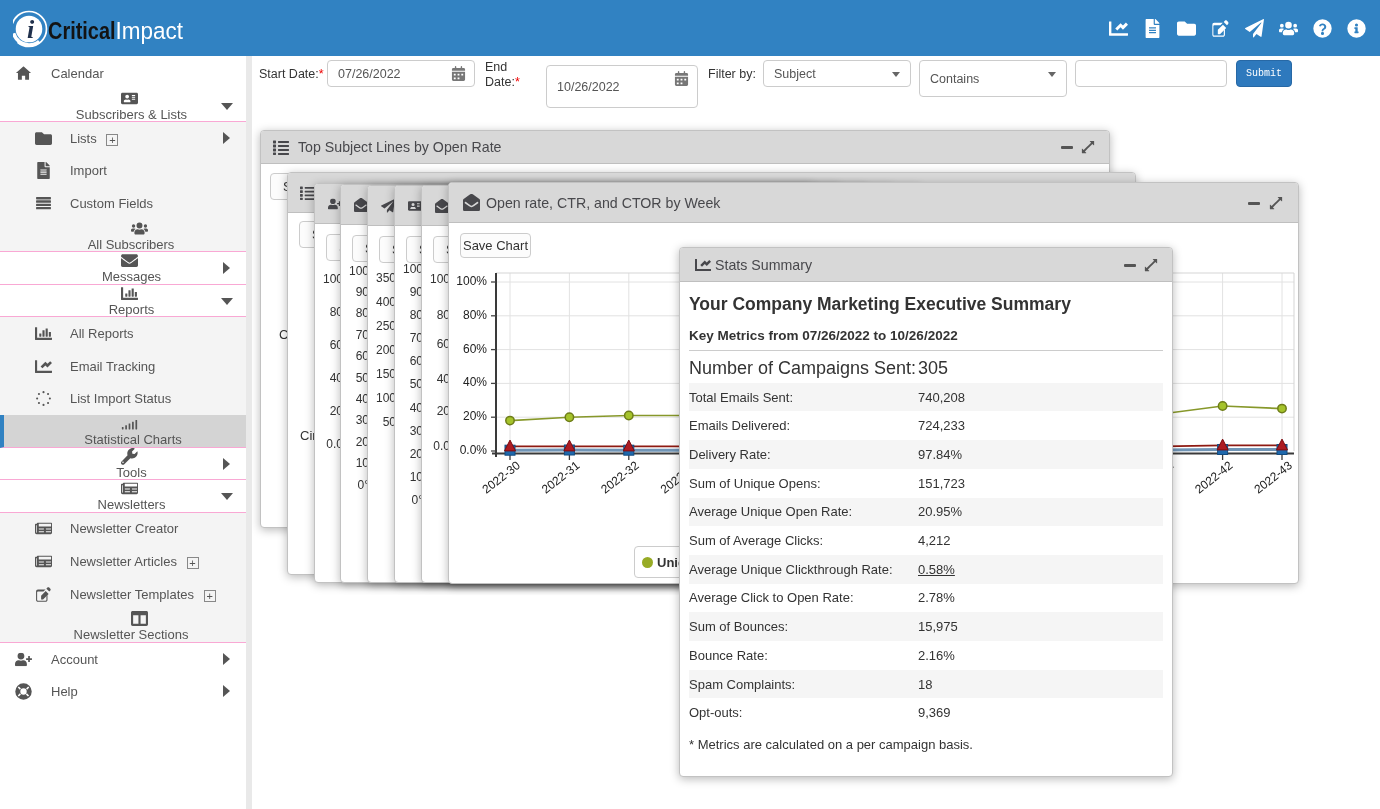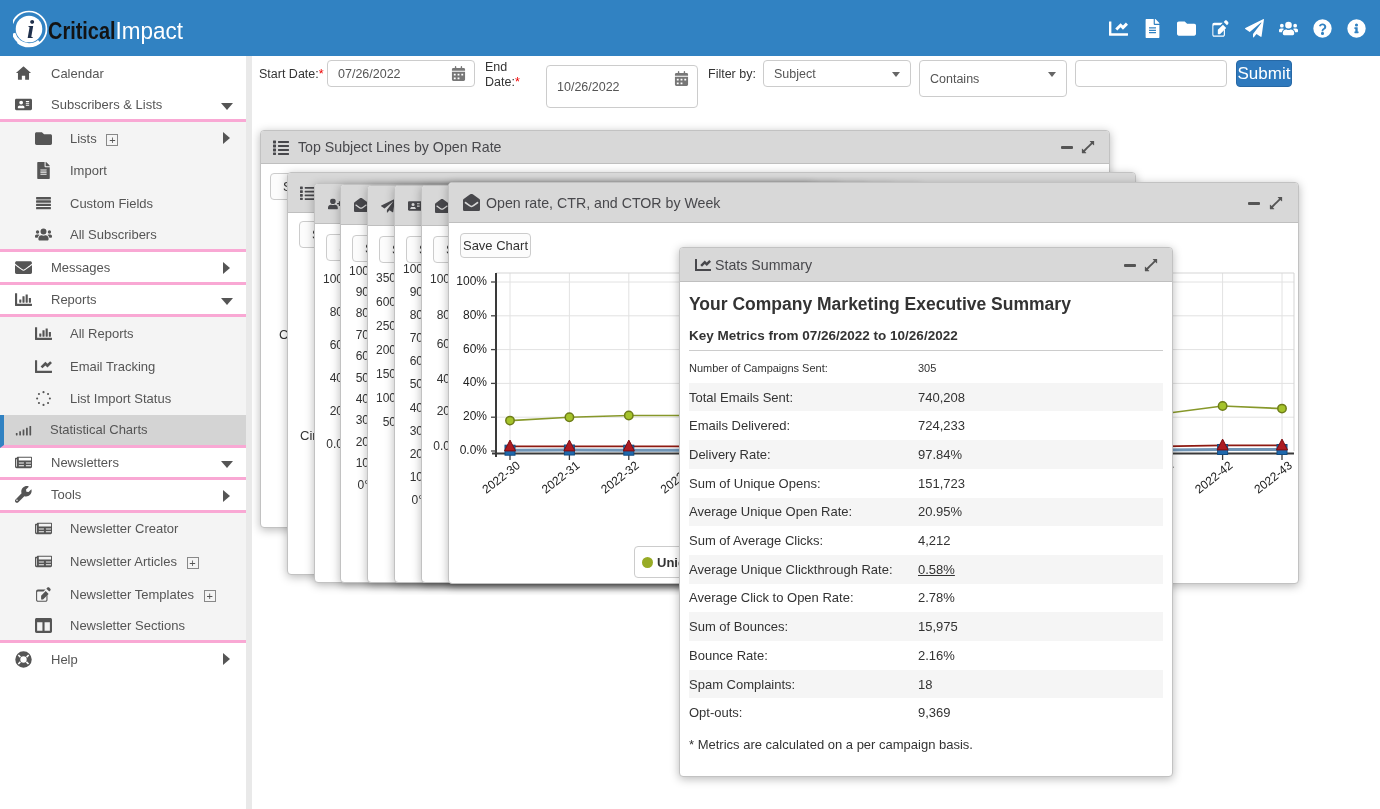--- a/index.html
+++ b/index.html
@@ -15,32 +15,32 @@
 #sidestrip { position:absolute; left:246px; top:56px; width:6px; height:753px; background:#e9e9e9; z-index:40; }
 .mi { position:relative; height:32.55px; display:flex; align-items:center; color:#555; font-size:13px; }
 .mi .mic { width:22px; margin-left:12px; display:flex; justify-content:center; }
 .mi .mic svg { width:17px; height:17px; fill:#555; }
 .mi .lbl { margin-left:17px; }
 .sub { background:#f4f4f4; }
 .sub .mic { margin-left:32px; }
 .sub .lbl { margin-left:16px; }
 .mi.active { background:#d4d4d4; border-left:4px solid #3182c2; }
 .mi.active .mic { margin-left:8px; }
-.bline { border-bottom:3px solid #f9a8d4; }
+.bline { border-bottom:1px solid #f9a8d4;flex-direction:column; }
 .car-r { position:absolute; right:16px; top:10px; width:0; height:0; border-left:7px solid #555; border-top:6px solid transparent; border-bottom:6px solid transparent; }
 .car-d { position:absolute; right:13px; top:13px; width:0; height:0; border-top:7px solid #555; border-left:6px solid transparent; border-right:6px solid transparent; }
 .plusbox { display:inline-block; width:12px; height:12px; border:1px solid #888; font-size:11px; line-height:10px; text-align:center; color:#555; margin-left:6px; vertical-align:-1px; }
 
 #formbar { position:absolute; left:252px; top:56px; width:1128px; height:59px; background:#fff; z-index:30; font-size:12.5px; color:#333; }
 .finput { position:absolute; border:1px solid #ccc; border-radius:4px; background:#fff; font-size:12.5px; color:#555; display:flex; align-items:center; padding-left:10px; }
 .fsel { position:absolute; border:1px solid #ccc; border-radius:4px; background:#fff; font-size:12.5px; color:#555; display:flex; align-items:center; padding-left:10px; }
 .fsel .scar { position:absolute; right:10px; top:11px; width:0; height:0; border-top:5px solid #666; border-left:4px solid transparent; border-right:4px solid transparent; }
 .red { color:#e00; }
 .calic { position:absolute; right:8px; top:5px; width:15px; height:15px; }
-#submitbtn { position:absolute; z-index:31; left:1236px; top:60px; width:56px; height:27px; background:#2e79bd; border:1px solid #2768a5; border-radius:4px; color:#fff; font-size:17px; text-align:center; line-height:25px; }
+#submitbtn { position:absolute; z-index:31; left:1236px; top:60px; width:56px; height:27px; background:#2e79bd; border:1px solid #2768a5; border-radius:4px; color:#fff; font-size:10px; text-align:center; line-height:25px;font-family:Liberation Mono, monospace; }
 
 .win { position:absolute; background:#fff; border:1px solid #c2c2c2; border-radius:4px; box-shadow:0 2px 10px rgba(0,0,0,.28); }
 .hd { background:#d8d8d8; border-bottom:1px solid #bfbfbf; border-radius:3px 3px 0 0; display:flex; align-items:center; padding:0 12px; color:#48484c; font-size:14.2px; position:relative; }
 .hd svg.hic { width:16px; height:16px; fill:#48484c; margin-right:12px; flex:none; }
 .hd .ttl { white-space:nowrap; }
 .hmin { position:absolute; width:12px; height:3px; background:#555; border-radius:1px; }
 .savebtn { position:absolute; border:1px solid #ccc; border-radius:4px; background:#fcfcfc; color:#333; font-size:13px; display:flex; align-items:center; justify-content:center; white-space:nowrap; overflow:hidden; }
 .num { position:absolute; font-size:12px; color:#333; text-align:right; width:30px; }
 </style>
 </head>
@@ -278,36 +278,36 @@
         <span class="mic">
           <svg viewBox="0 0 640 512">
             <use href="#i-signal"></use>
           </svg>
         </span>
         <span class="lbl">Statistical Charts</span>
       </div>
   </div>
   <div class="mi bline">
       <span class="mic">
+        <svg viewBox="0 0 512 512">
+          <use href="#i-wrench"></use>
+        </svg>
+      </span>
+      <span class="lbl">Tools</span>
+      <span class="car-r"></span>
+    </div>
+  <div class="mi bline">
+      <span class="mic">
         <svg viewBox="0 0 576 512">
           <use href="#i-news"></use>
         </svg>
       </span>
       <span class="lbl">Newsletters</span>
       <span class="car-d"></span>
     </div>
-  <div class="mi bline">
-      <span class="mic">
-        <svg viewBox="0 0 512 512">
-          <use href="#i-wrench"></use>
-        </svg>
-      </span>
-      <span class="lbl">Tools</span>
-      <span class="car-r"></span>
-    </div>
   <div class="sub">
     <div class="mi sub">
         <span class="mic">
           <svg viewBox="0 0 576 512">
             <use href="#i-news"></use>
           </svg>
         </span>
         <span class="lbl">Newsletter Creator</span>
       </div>
     <div class="mi sub">
@@ -328,20 +328,29 @@
       </div>
     <div class="mi sub bline">
         <span class="mic">
           <svg viewBox="0 0 512 512">
             <use href="#i-cols"></use>
           </svg>
         </span>
         <span class="lbl">Newsletter Sections</span>
       </div>
   </div>
+  <div class="mi">
+      <span class="mic">
+        <svg viewBox="0 0 640 512">
+          <use href="#i-userplus"></use>
+        </svg>
+      </span>
+      <span class="lbl">Account</span>
+      <span class="car-r"></span>
+    </div>
   <div class="mi">
       <span class="mic">
         <svg viewBox="0 0 512 512">
           <use href="#i-ring"></use>
         </svg>
       </span>
       <span class="lbl">Help</span>
       <span class="car-r"></span>
     </div>
 </div>
@@ -432,21 +441,21 @@
 
 <div class="win" style="left:367px;top:185px;width:500px;height:398px;z-index:5;">
   <div class="hd" style="height:40px;padding:0 13px;">
       <svg class="hic" viewBox="0 0 512 512" style="width:14px;height:14px;">
         <use href="#i-send"></use>
       </svg>
       <span class="ttl">Chart</span>
     </div>
   <div class="savebtn" style="left:11px;top:50px;width:78px;height:27px;justify-content:flex-start;padding-left:12px;">Save Chart</div>
   <div class="num" style="left:-2px;top:85px;">350</div>
-    <div class="num" style="left:-2px;top:109px;">600</div>
+    <div class="num" style="left:-2px;top:109px;">400</div>
     <div class="num" style="left:-2px;top:133px;">250</div>
     <div class="num" style="left:-2px;top:157px;">200</div>
     <div class="num" style="left:-2px;top:181px;">150</div>
     <div class="num" style="left:-2px;top:205px;">100</div>
     <div class="num" style="left:-2px;top:229px;">50</div>
 </div>
 
 <div class="win" style="left:394px;top:185px;width:500px;height:398px;z-index:6;">
   <div class="hd" style="height:40px;padding:0 13px;">
       <svg class="hic" viewBox="0 0 576 512" style="width:14px;height:14px;">
@@ -619,21 +628,21 @@
       </svg>
       <span class="ttl">Stats Summary</span>
     <div class="hmin" style="right:36px;top:16px;"></div>
     <svg style="position:absolute;right:14px;top:10px;width:14px;height:14px;fill:#555;" viewBox="0 0 512 512">
         <use href="#i-expand"></use>
       </svg>
   </div>
   <div style="position:absolute;left:9px;top:46px;font-size:17.5px;font-weight:bold;color:#333;">Your Company Marketing Executive Summary</div>
   <div style="position:absolute;left:9px;top:80px;font-size:13.5px;font-weight:bold;color:#333;">Key Metrics from 07/26/2022 to 10/26/2022</div>
   <div style="position:absolute;left:9px;right:9px;top:102px;border-top:1px solid #ccc;"></div>
-  <div style="position:absolute;left:9px;right:9px;top:106px;height:28.7px;display:flex;align-items:center;font-size:11px;color:#333;">
+  <div style="position:absolute;left:9px;right:9px;top:106px;height:28.7px;display:flex;align-items:center;font-size:18px;color:#333;">
       <span>Number of Campaigns Sent:</span>
       <span style="position:absolute;left:229px;">305</span>
     </div>
 <div style="position:absolute;left:9px;right:9px;top:134.7px;height:28.7px;background:#f5f5f5;display:flex;align-items:center;font-size:13px;color:#333;">
       <span>Total Emails Sent:</span>
       <span style="position:absolute;left:229px;">740,208</span>
     </div>
 <div style="position:absolute;left:9px;right:9px;top:163.4px;height:28.7px;display:flex;align-items:center;font-size:13px;color:#333;">
       <span>Emails Delivered:</span>
       <span style="position:absolute;left:229px;">724,233</span>

